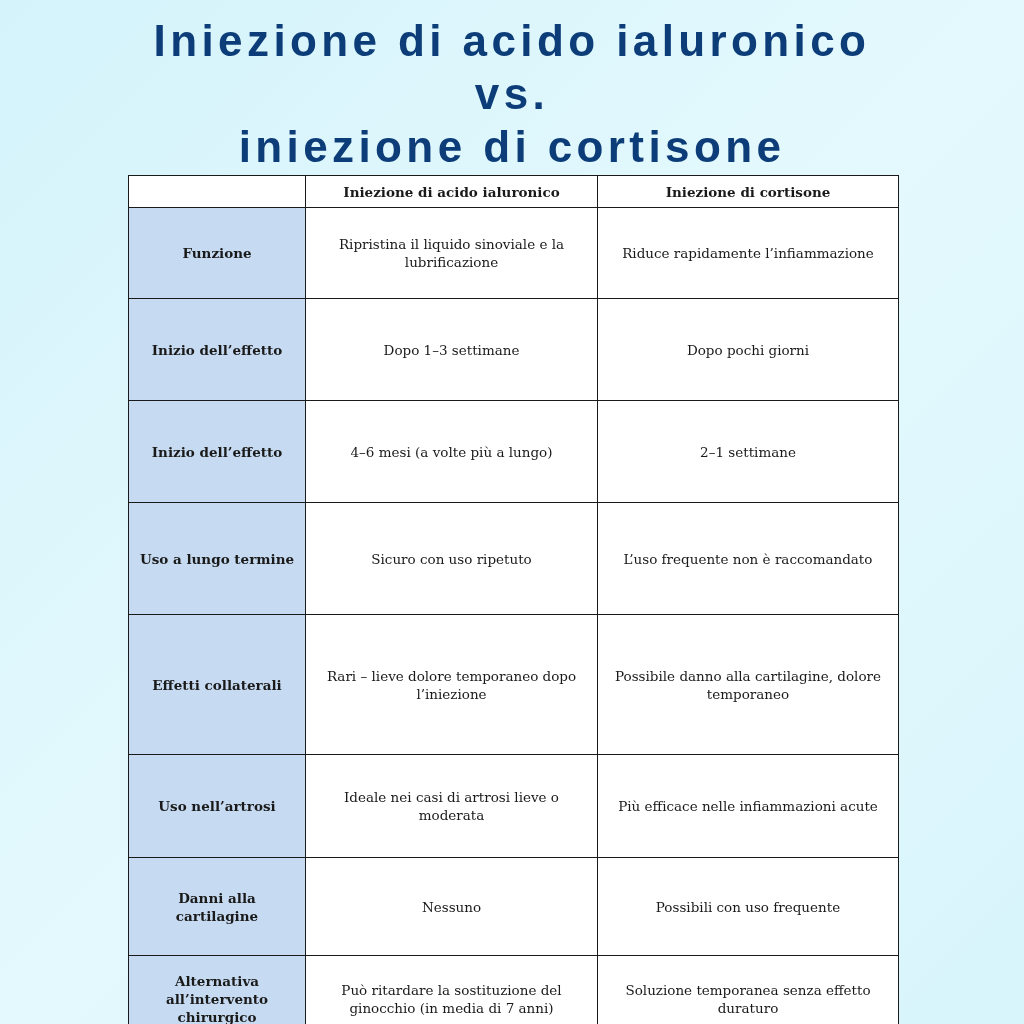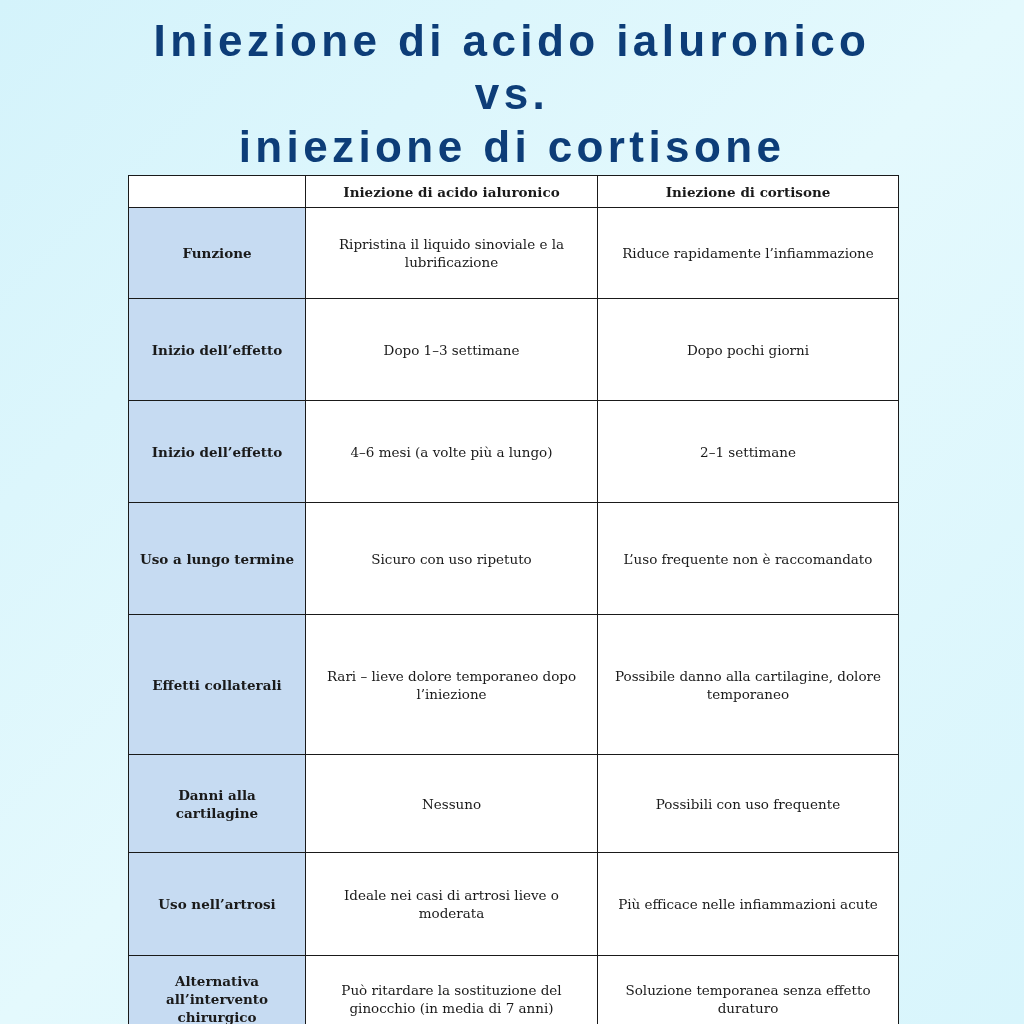--- a/index.html
+++ b/index.html
@@ -105,29 +105,29 @@
     <tr style="height:112px">
       <td class="rowhead">Uso a lungo termine</td>
       <td>Sicuro con uso ripetuto</td>
       <td>L’uso frequente non è raccomandato</td>
     </tr>
     <tr style="height:140px">
       <td class="rowhead">Effetti collaterali</td>
       <td>Rari – lieve dolore temporaneo dopo l’iniezione</td>
       <td>Possibile danno alla cartilagine, dolore temporaneo</td>
     </tr>
+    <tr style="height:103px">
+      <td class="rowhead">Uso nell’artrosi</td>
+      <td>Ideale nei casi di artrosi lieve o moderata</td>
+      <td>Più efficace nelle infiammazioni acute</td>
+    </tr>
     <tr style="height:98px">
       <td class="rowhead">Danni alla cartilagine</td>
       <td>Nessuno</td>
       <td>Possibili con uso frequente</td>
-    </tr>
-    <tr style="height:103px">
-      <td class="rowhead">Uso nell’artrosi</td>
-      <td>Ideale nei casi di artrosi lieve o moderata</td>
-      <td>Più efficace nelle infiammazioni acute</td>
     </tr>
     <tr style="height:65px">
       <td class="rowhead">Alternativa all’intervento chirurgico</td>
       <td>Può ritardare la sostituzione del ginocchio (in media di 7 anni)</td>
       <td>Soluzione temporanea senza effetto duraturo</td>
     </tr>
   </tbody>
 </table>
 
 </body></html>

